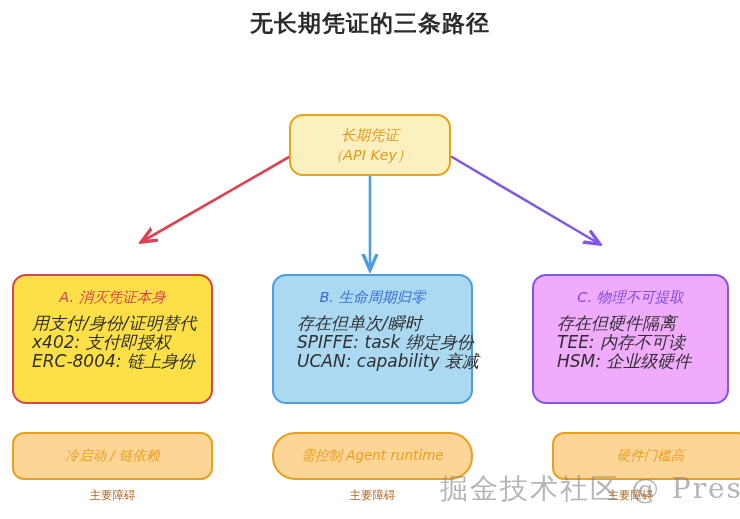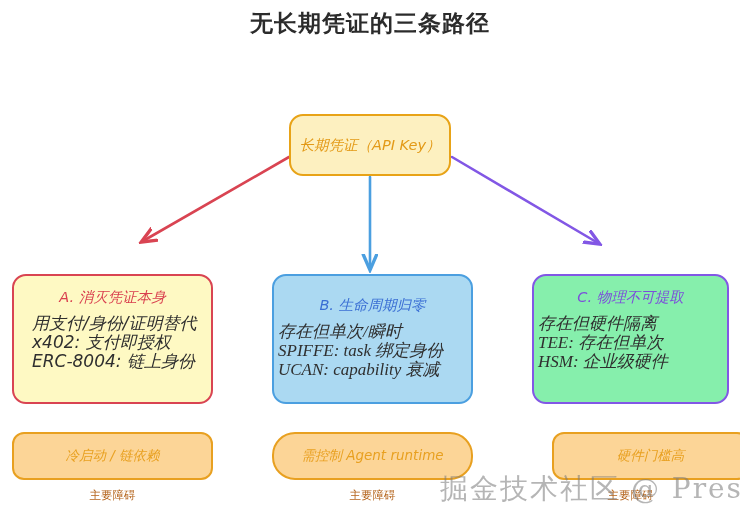--- a/index.html
+++ b/index.html
@@ -50,76 +50,76 @@
 
   
   .root-node {
     left: 289px;
     top: 114px;
     width: 162px;
     height: 62px;
     background: #fdf0c0;
     border-color: #e8a317;
     display: flex;
-    flex-direction: row;
+    flex-direction: column;
     align-items: center;
     justify-content: center;
   }
   .root-line {
     color: #e39a17;
     font-size: 14.5px;
     line-height: 20px;
     font-style: italic;
     white-space: nowrap;
   }
 
   
   .path-node {
     top: 274px;
     height: 130px;
     padding: 10px 0 0 0;
   }
   .path-a {
     left: 12px;
     width: 201px;
-    background: #fef9c3;
+    background: #fde047;
     border-color: #d94452;
   }
   .path-b {
     left: 272px;
     width: 201px;
     background: #abd9f2;
     border-color: #4b9fe0;
   }
   .path-c {
     left: 532px;
     width: 197px;
-    background: #86efac;
+    background: #f0abfc;
     border-color: #8257e5;
   }
   .path-head {
     text-align: center;
     font-size: 14.5px;
     font-style: italic;
     line-height: 22px;
     white-space: nowrap;
     margin-bottom: 6px;
   }
   .path-a .path-head { color: #d93f4e; }
-  .path-b .path-head { color: #3b6fd4; margin-top: 8px; }
+  .path-b .path-head { color: #3b6fd4; }
   .path-c .path-head { color: #7c4ddb; }
 
   .path-body {
     font-size: 17px;
     line-height: 19px;
     color: #2f2f2f;
     padding-left: 18px;
   }
   .path-b .path-body,
-  .path-c .path-body { padding-left: 4px; font-family: Liberation Serif, serif; }
+  .path-c .path-body { padding-left: 23px; }
   .path-body div { white-space: nowrap; font-style: italic; }
 
   
   .obst-node {
     top: 432px;
     height: 48px;
     background: #fcd597;
     border-color: #e8a020;
     display: flex;
     align-items: center;
@@ -204,21 +204,21 @@
       <div>存在但单次/瞬时</div>
       <div>SPIFFE: task 绑定身份</div>
       <div>UCAN: capability 衰减</div>
     </div>
   </div>
 
   <div class="node path-node path-c">
     <div class="path-head">C. 物理不可提取</div>
     <div class="path-body">
       <div>存在但硬件隔离</div>
-      <div>TEE: 存在但单次</div>
+      <div>TEE: 内存不可读</div>
       <div>HSM: 企业级硬件</div>
     </div>
   </div>
 
   <div class="node obst-node obst-a">
     <div class="obst-label">冷启动 / 链依赖</div>
   </div>
   <div class="obst-caption cap-a">主要障碍</div>
 
   <div class="node obst-node obst-b">

